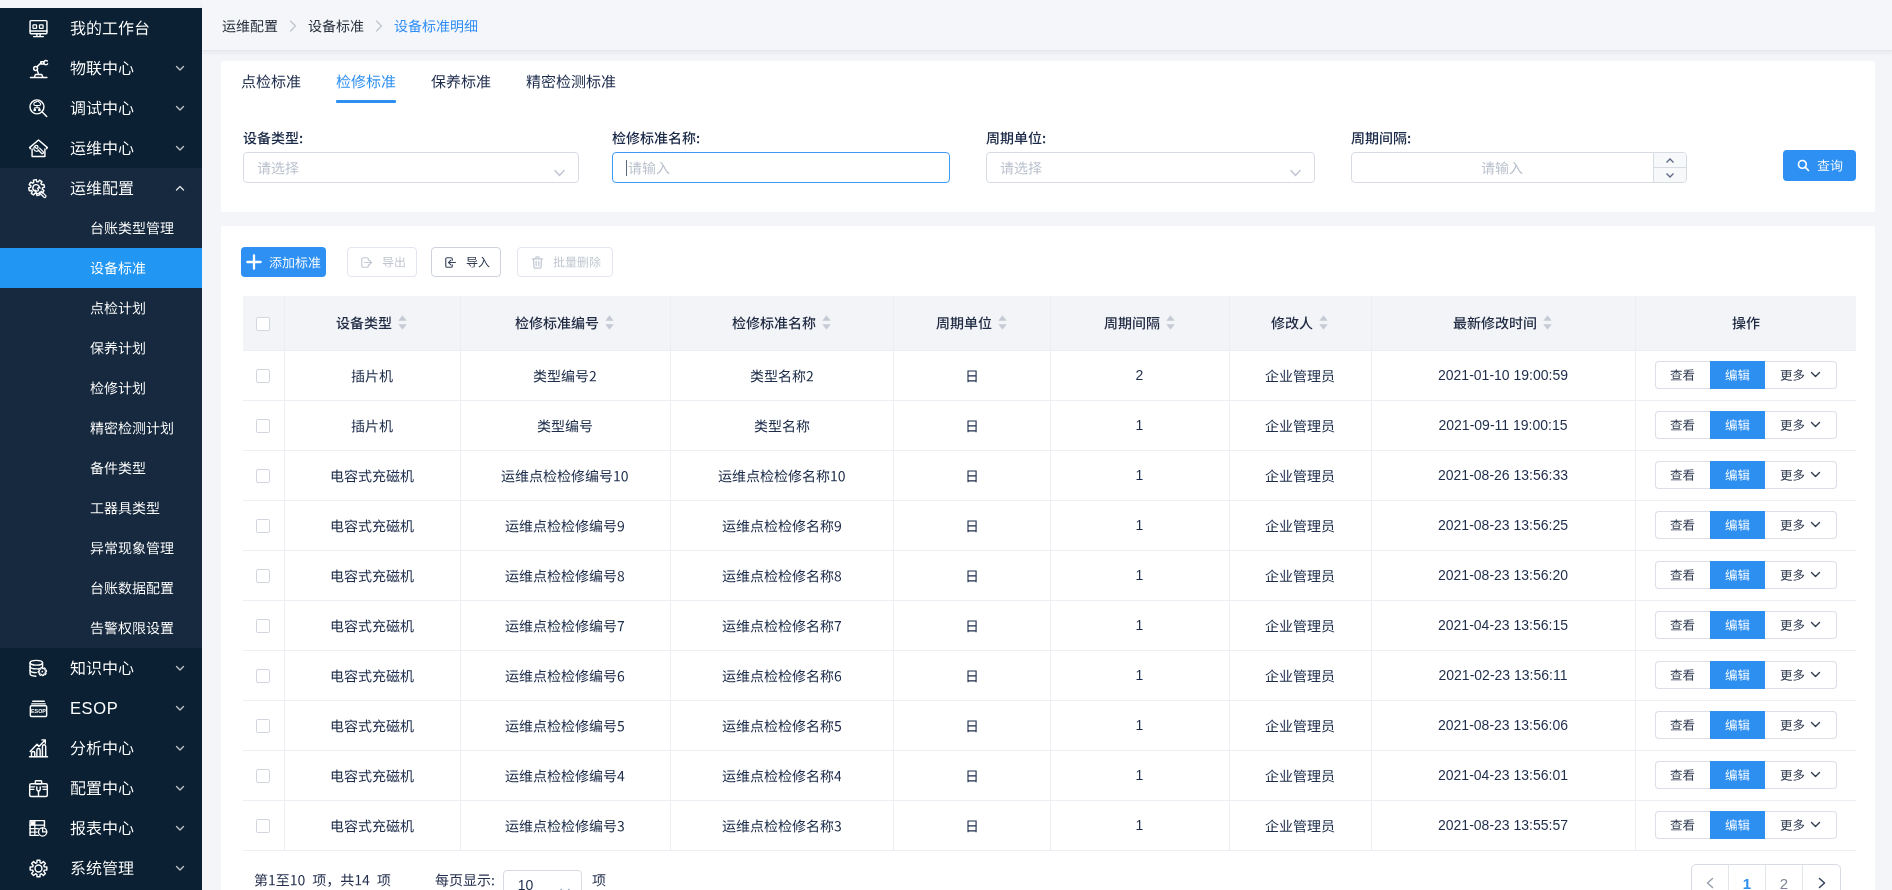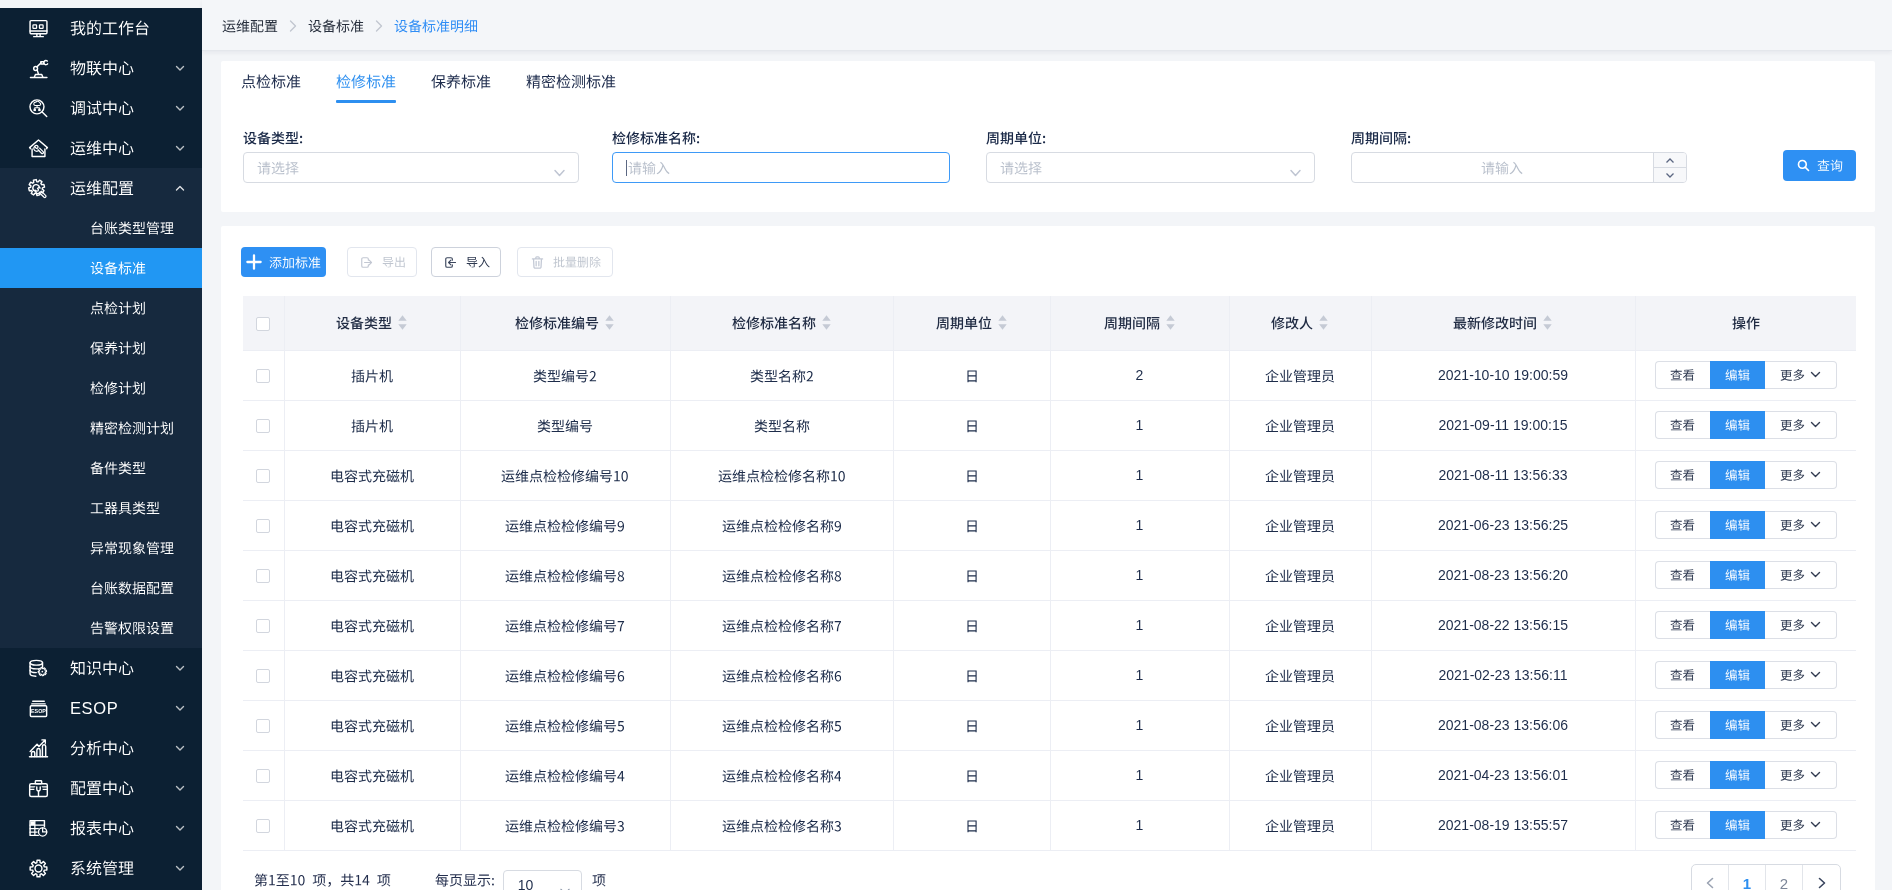--- a/index.html
+++ b/index.html
@@ -1025,21 +1025,21 @@
           <td><span class="num">2</span></td>
           <td><svg class="t" width="70" height="16" viewBox="0 0 70 16">
               <g fill="#1d2c4a" transform="translate(0,13.32) scale(0.014000,-0.014000)">
                 <use href="#g4f01" x="0"></use>
                 <use href="#g4e1a" x="1000"></use>
                 <use href="#g7ba1" x="2000"></use>
                 <use href="#g7406" x="3000"></use>
                 <use href="#g5458" x="4000"></use>
               </g>
             </svg></td>
-          <td><span class="num">2021-10-10 19:00:59</span></td>
+          <td><span class="num">2021-01-10 19:00:59</span></td>
           <td><span class="ops">
               <span class="ob l">
                 <svg class="t" width="25" height="14" viewBox="0 0 25 14">
                   <g fill="#2e3950" transform="translate(0,11.75) scale(0.012500,-0.012500)">
                     <use href="#g67e5" x="0"></use>
                     <use href="#g770b" x="1000"></use>
                   </g>
                 </svg>
               </span>
               <span class="ob mid">
@@ -1182,21 +1182,21 @@
           <td><span class="num">1</span></td>
           <td><svg class="t" width="70" height="16" viewBox="0 0 70 16">
               <g fill="#1d2c4a" transform="translate(0,13.32) scale(0.014000,-0.014000)">
                 <use href="#g4f01" x="0"></use>
                 <use href="#g4e1a" x="1000"></use>
                 <use href="#g7ba1" x="2000"></use>
                 <use href="#g7406" x="3000"></use>
                 <use href="#g5458" x="4000"></use>
               </g>
             </svg></td>
-          <td><span class="num">2021-08-11 13:56:33</span></td>
+          <td><span class="num">2021-08-26 13:56:33</span></td>
           <td><span class="ops">
               <span class="ob l">
                 <svg class="t" width="25" height="14" viewBox="0 0 25 14">
                   <g fill="#2e3950" transform="translate(0,11.75) scale(0.012500,-0.012500)">
                     <use href="#g67e5" x="0"></use>
                     <use href="#g770b" x="1000"></use>
                   </g>
                 </svg>
               </span>
               <span class="ob mid">
@@ -1266,21 +1266,21 @@
           <td><span class="num">1</span></td>
           <td><svg class="t" width="70" height="16" viewBox="0 0 70 16">
               <g fill="#1d2c4a" transform="translate(0,13.32) scale(0.014000,-0.014000)">
                 <use href="#g4f01" x="0"></use>
                 <use href="#g4e1a" x="1000"></use>
                 <use href="#g7ba1" x="2000"></use>
                 <use href="#g7406" x="3000"></use>
                 <use href="#g5458" x="4000"></use>
               </g>
             </svg></td>
-          <td><span class="num">2021-06-23 13:56:25</span></td>
+          <td><span class="num">2021-08-23 13:56:25</span></td>
           <td><span class="ops">
               <span class="ob l">
                 <svg class="t" width="25" height="14" viewBox="0 0 25 14">
                   <g fill="#2e3950" transform="translate(0,11.75) scale(0.012500,-0.012500)">
                     <use href="#g67e5" x="0"></use>
                     <use href="#g770b" x="1000"></use>
                   </g>
                 </svg>
               </span>
               <span class="ob mid">
@@ -1434,21 +1434,21 @@
           <td><span class="num">1</span></td>
           <td><svg class="t" width="70" height="16" viewBox="0 0 70 16">
               <g fill="#1d2c4a" transform="translate(0,13.32) scale(0.014000,-0.014000)">
                 <use href="#g4f01" x="0"></use>
                 <use href="#g4e1a" x="1000"></use>
                 <use href="#g7ba1" x="2000"></use>
                 <use href="#g7406" x="3000"></use>
                 <use href="#g5458" x="4000"></use>
               </g>
             </svg></td>
-          <td><span class="num">2021-08-22 13:56:15</span></td>
+          <td><span class="num">2021-04-23 13:56:15</span></td>
           <td><span class="ops">
               <span class="ob l">
                 <svg class="t" width="25" height="14" viewBox="0 0 25 14">
                   <g fill="#2e3950" transform="translate(0,11.75) scale(0.012500,-0.012500)">
                     <use href="#g67e5" x="0"></use>
                     <use href="#g770b" x="1000"></use>
                   </g>
                 </svg>
               </span>
               <span class="ob mid">
@@ -1770,21 +1770,21 @@
           <td><span class="num">1</span></td>
           <td><svg class="t" width="70" height="16" viewBox="0 0 70 16">
               <g fill="#1d2c4a" transform="translate(0,13.32) scale(0.014000,-0.014000)">
                 <use href="#g4f01" x="0"></use>
                 <use href="#g4e1a" x="1000"></use>
                 <use href="#g7ba1" x="2000"></use>
                 <use href="#g7406" x="3000"></use>
                 <use href="#g5458" x="4000"></use>
               </g>
             </svg></td>
-          <td><span class="num">2021-08-19 13:55:57</span></td>
+          <td><span class="num">2021-08-23 13:55:57</span></td>
           <td><span class="ops">
               <span class="ob l">
                 <svg class="t" width="25" height="14" viewBox="0 0 25 14">
                   <g fill="#2e3950" transform="translate(0,11.75) scale(0.012500,-0.012500)">
                     <use href="#g67e5" x="0"></use>
                     <use href="#g770b" x="1000"></use>
                   </g>
                 </svg>
               </span>
               <span class="ob mid">

